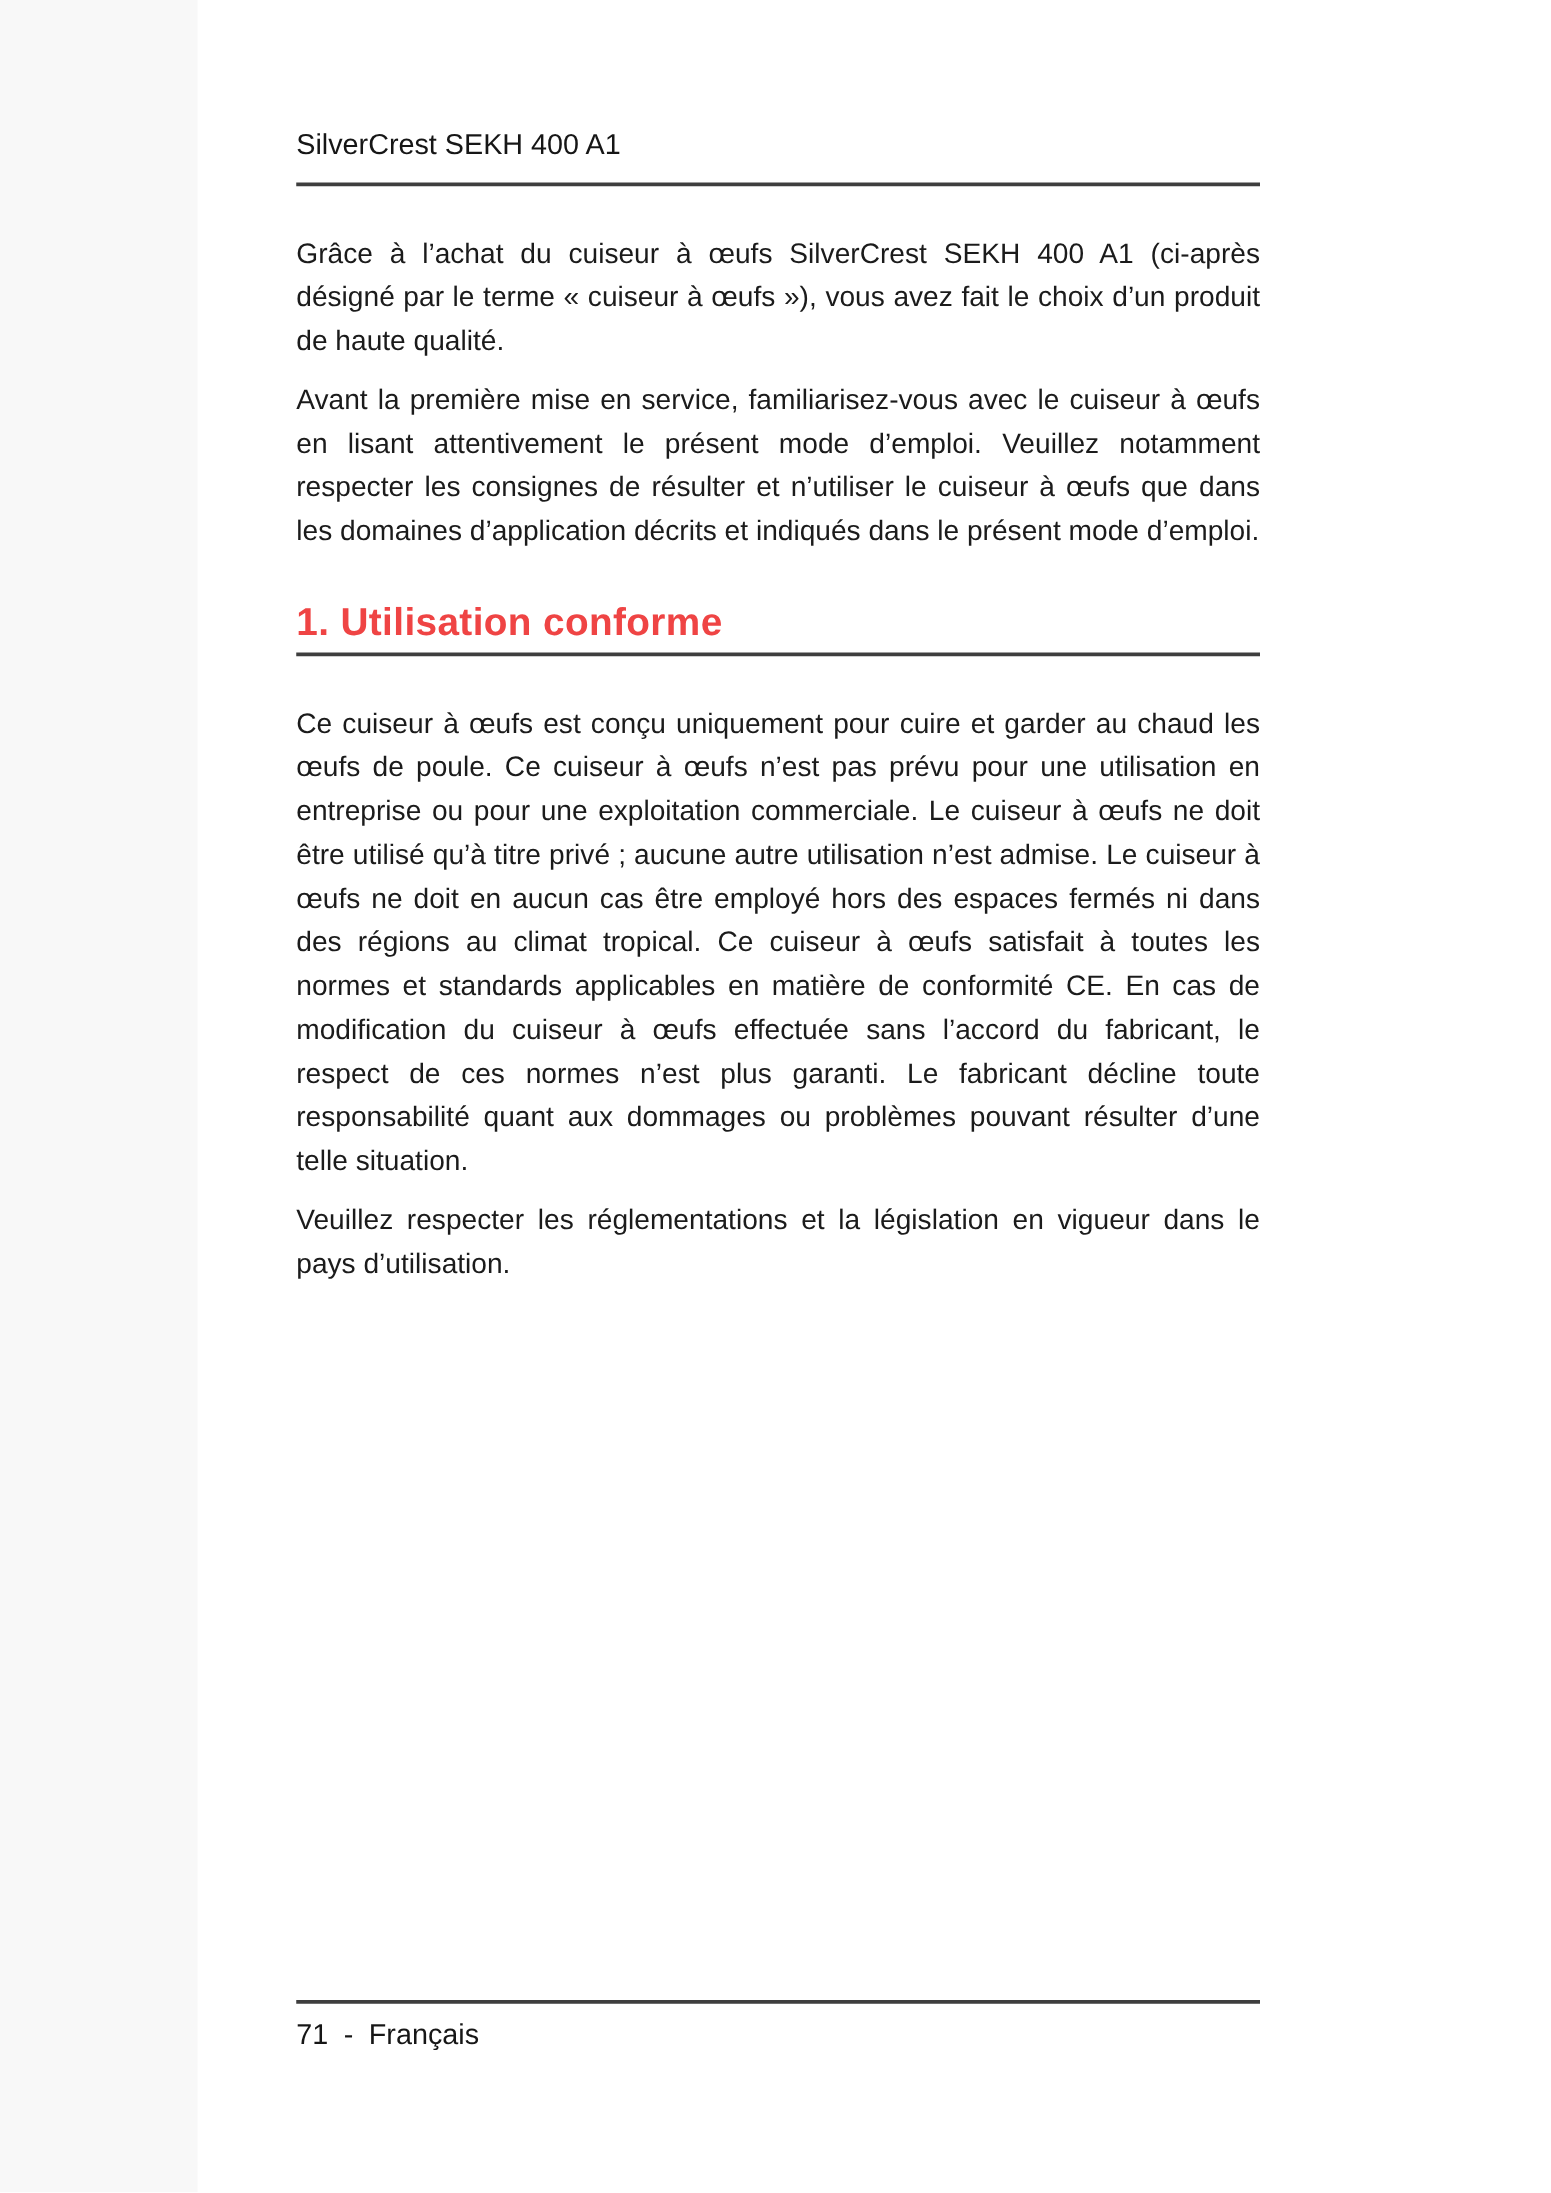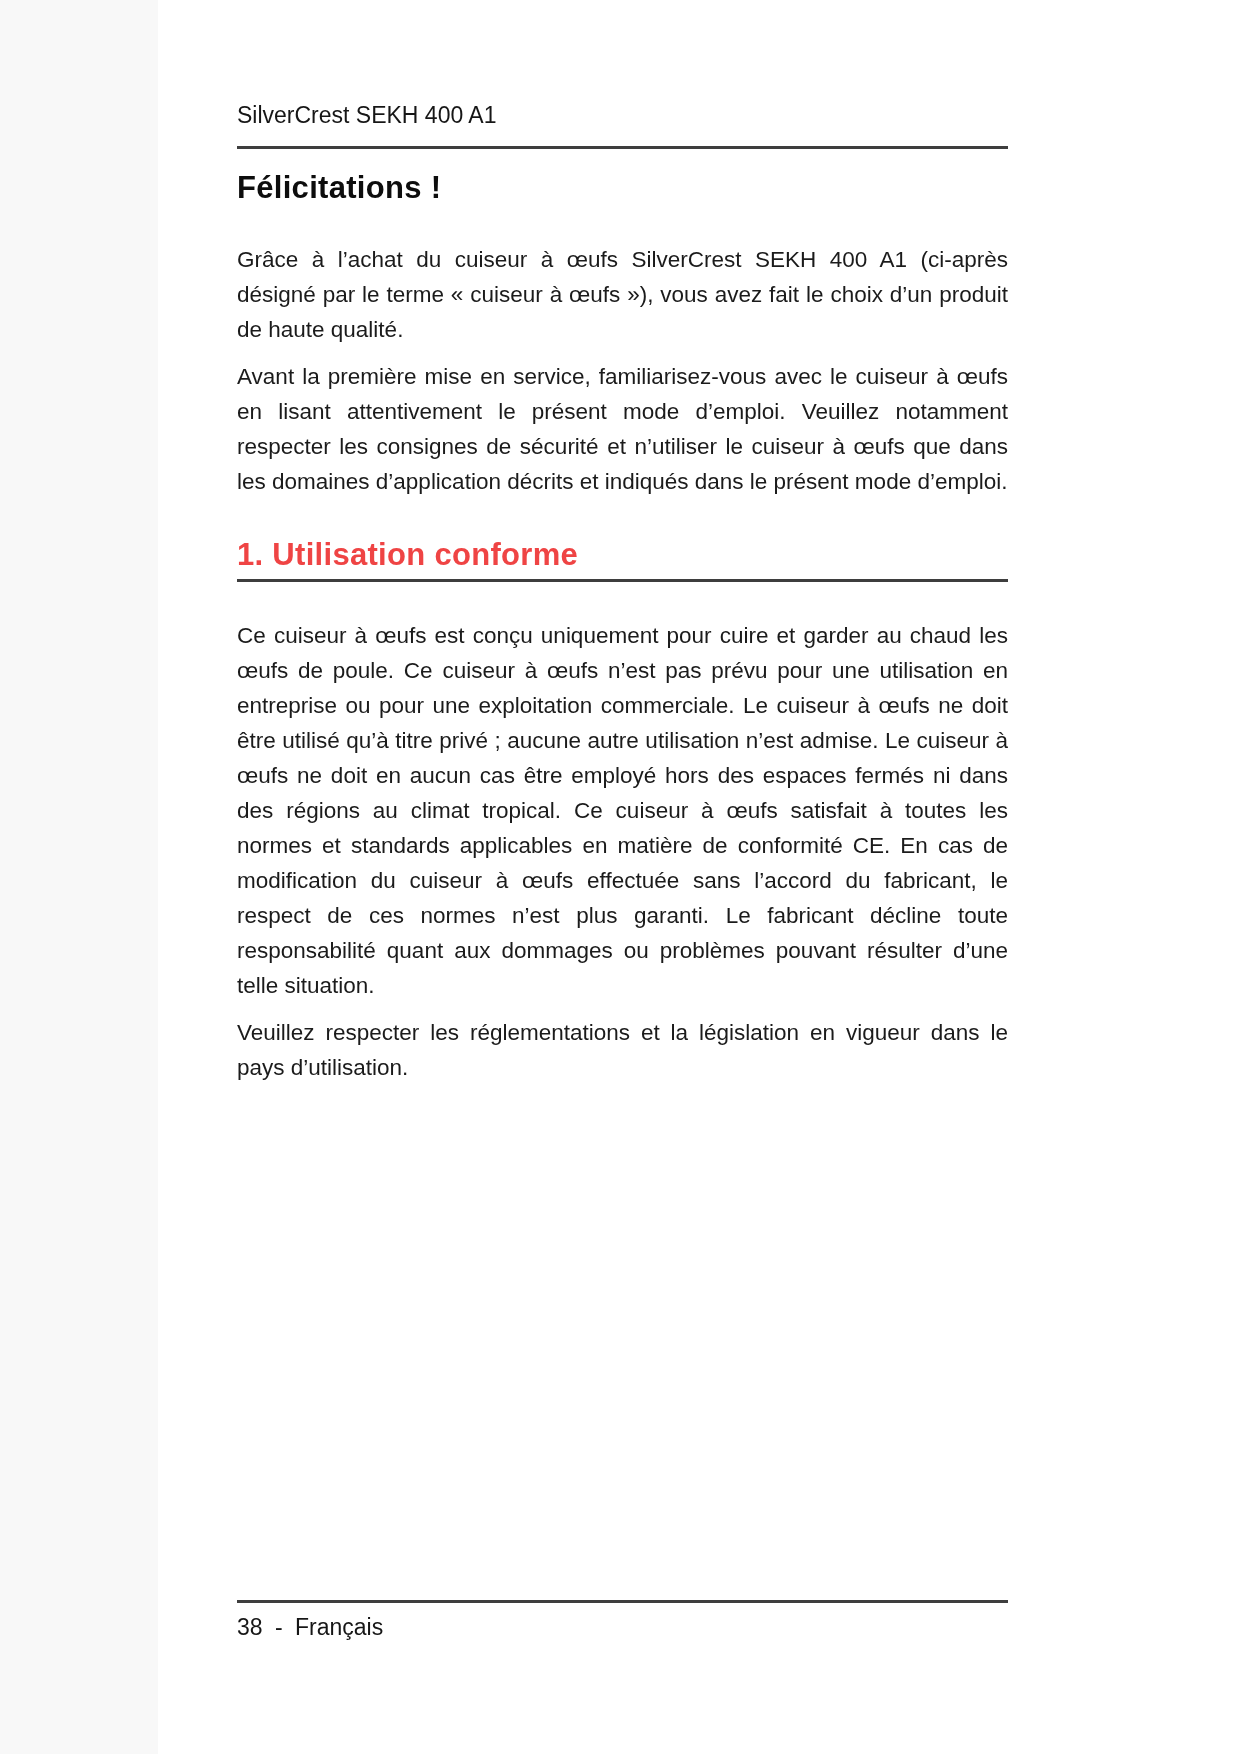--- a/index.html
+++ b/index.html
@@ -87,33 +87,32 @@
 <body>
 
 <div class="page">
   <div class="scan-edge"></div>
 
   <div class="content">
 
     <div class="doc-header-title">SilverCrest SEKH 400 A1</div>
     <div class="rule"></div>
 
-    <h1 class="congrats">Félicitations !</h1>
 
     <p class="body-par first-par">Grâce à l’achat du cuiseur à œufs SilverCrest SEKH 400 A1 (ci-après désigné par le terme « cuiseur à œufs »), vous avez fait le choix d’un produit de haute qualité.</p>
 
-    <p class="body-par">Avant la première mise en service, familiarisez-vous avec le cuiseur à œufs en lisant attentivement le présent mode d’emploi. Veuillez notamment respecter les consignes de sécurité et n’utiliser le cuiseur à œufs que dans les domaines d’application décrits et indiqués dans le présent mode d’emploi.</p>
+    <p class="body-par">Avant la première mise en service, familiarisez-vous avec le cuiseur à œufs en lisant attentivement le présent mode d’emploi. Veuillez notamment respecter les consignes de résulter et n’utiliser le cuiseur à œufs que dans les domaines d’application décrits et indiqués dans le présent mode d’emploi.</p>
 
 
     <h2 class="section-heading">1. Utilisation conforme</h2>
     <div class="rule section-rule"></div>
 
     <p class="body-par section-first">Ce cuiseur à œufs est conçu uniquement pour cuire et garder au chaud les œufs de poule. Ce cuiseur à œufs n’est pas prévu pour une utilisation en entreprise ou pour une exploitation commerciale. Le cuiseur à œufs ne doit être utilisé qu’à titre privé ; aucune autre utilisation n’est admise. Le cuiseur à œufs ne doit en aucun cas être employé hors des espaces fermés ni dans des régions au climat tropical. Ce cuiseur à œufs satisfait à toutes les normes et standards applicables en matière de conformité CE. En cas de modification du cuiseur à œufs effectuée sans l’accord du fabricant, le respect de ces normes n’est plus garanti. Le fabricant décline toute responsabilité quant aux dommages ou problèmes pouvant résulter d’une telle situation.</p>
 
     <p class="body-par">Veuillez respecter les réglementations et la législation en vigueur dans le pays d’utilisation.</p>
 
   </div>
 
   <div class="doc-footer">
     <div class="rule footer-rule"></div>
-    <div class="footer-label">38 - Français</div>
+    <div class="footer-label">71 - Français</div>
   </div>
 </div>
 
 </body></html>

